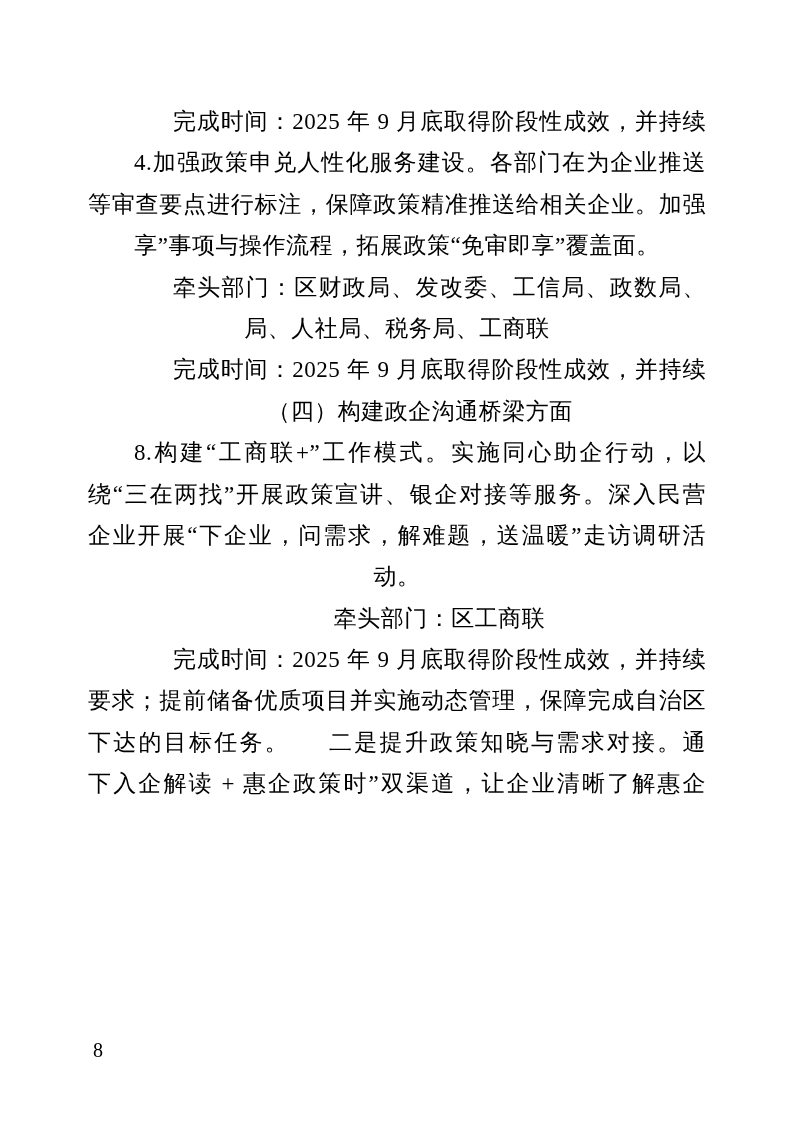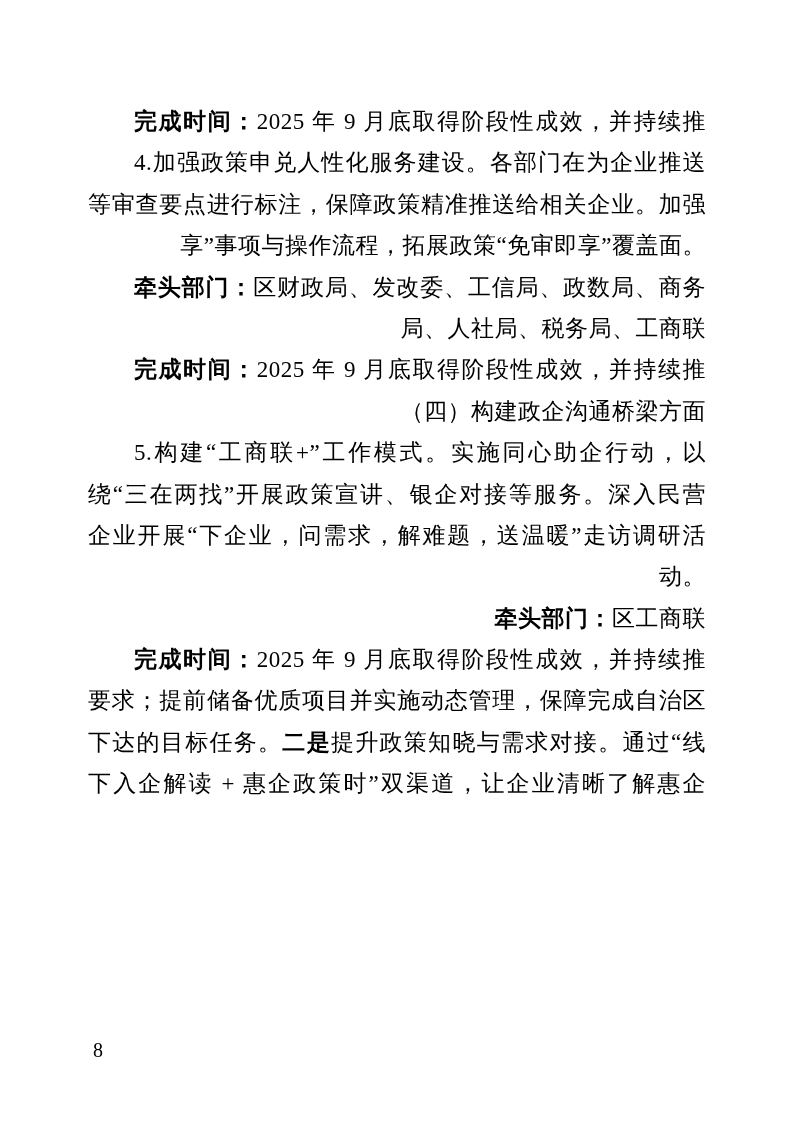--- a/index.html
+++ b/index.html
@@ -25,33 +25,33 @@
     position: absolute;
     left: 88px;
     top: 101px;
     width: 618px;
   }
   .line {
     font-size: 23px;
     line-height: 41.4px;
     height: 41.4px;
     overflow: hidden;
-    text-align: right;
+    text-align: center;
     letter-spacing: 0.5px;
   }
   .line.justify {
     text-align: justify;
     text-align-last: justify;
     text-justify: inter-character;
   }
   .line.indent {
     text-indent: 2em;
   }
   .run { font-weight: 400; }
-  .run.bold { font-weight: 700; }
+  .run.bold { font-weight: 400; margin-left: 39px; }
   .page-number {
     position: absolute;
     left: 93px;
     top: 1038px;
     font-size: 20px;
     line-height: 24px;
     color: #000000;
     font-family: "Liberation Serif", "DejaVu Serif", serif;
   }
 </style>
@@ -61,21 +61,21 @@
 <div class="page">
   <div class="content">
       <div class="line indent justify"><span class="run bold">完成时间：</span><span class="run">2025 年 9 月底取得阶段性成效，并持续推进</span></div>
       <div class="line indent justify"><span class="run">4.加强政策申兑人性化服务建设。各部门在为企业推送</span></div>
       <div class="line justify"><span class="run">等审查要点进行标注，保障政策精准推送给相关企业。加强</span></div>
       <div class="line"><span class="run">享”事项与操作流程，拓展政策“免审即享”覆盖面。</span></div>
       <div class="line indent justify"><span class="run bold">牵头部门：</span><span class="run">区财政局、发改委、工信局、政数局、商务</span></div>
       <div class="line"><span class="run">局、人社局、税务局、工商联</span></div>
       <div class="line indent justify"><span class="run bold">完成时间：</span><span class="run">2025 年 9 月底取得阶段性成效，并持续推进</span></div>
       <div class="line indent"><span class="run">（四）构建政企沟通桥梁方面</span></div>
-      <div class="line indent justify"><span class="run">5.构建“工商联+”工作模式。实施同心助企行动，以</span></div>
+      <div class="line indent justify"><span class="run">8.构建“工商联+”工作模式。实施同心助企行动，以</span></div>
       <div class="line justify"><span class="run">绕“三在两找”开展政策宣讲、银企对接等服务。深入民营</span></div>
       <div class="line justify"><span class="run">企业开展“下企业，问需求，解难题，送温暖”走访调研活</span></div>
       <div class="line"><span class="run">动。</span></div>
       <div class="line indent"><span class="run bold">牵头部门：</span><span class="run">区工商联</span></div>
       <div class="line indent justify"><span class="run bold">完成时间：</span><span class="run">2025 年 9 月底取得阶段性成效，并持续推进</span></div>
       <div class="line justify"><span class="run">要求；提前储备优质项目并实施动态管理，保障完成自治区</span></div>
       <div class="line justify"><span class="run">下达的目标任务。</span><span class="run bold">二是</span><span class="run">提升政策知晓与需求对接。通过“线</span></div>
       <div class="line justify"><span class="run">下入企解读 + 惠企政策时”双渠道，让企业清晰了解惠企</span></div>
     </div>
   <div class="page-number">8</div>

